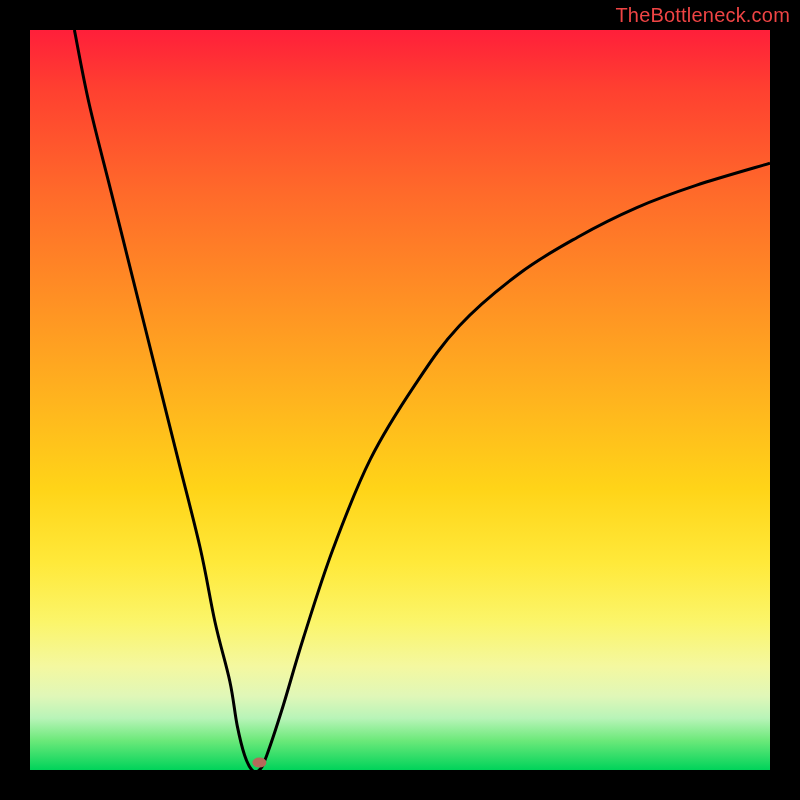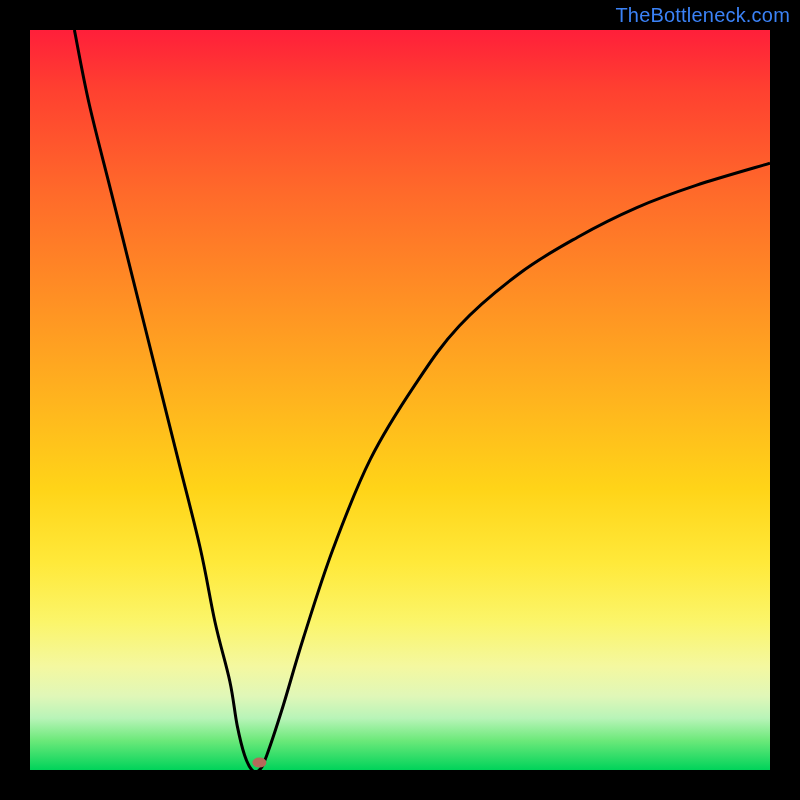--- a/index.html
+++ b/index.html
@@ -35,21 +35,21 @@
       #f4f8a0 86%,
       #e0f7b8 90%,
       #b8f4b8 93%,
       #6ce97a 96%,
       #00d35a 100%);
   }
   .watermark {
     position: absolute;
     top: 4px;
     right: 10px;
-    color: #3b82f6;
+    color: #ef4444;
     font-size: 20px;
     font-weight: 500;
     letter-spacing: 0.2px;
     user-select: none;
   }
   svg.curve {
     position: absolute;
     left: 0;
     top: 0;
     width: 740px;

